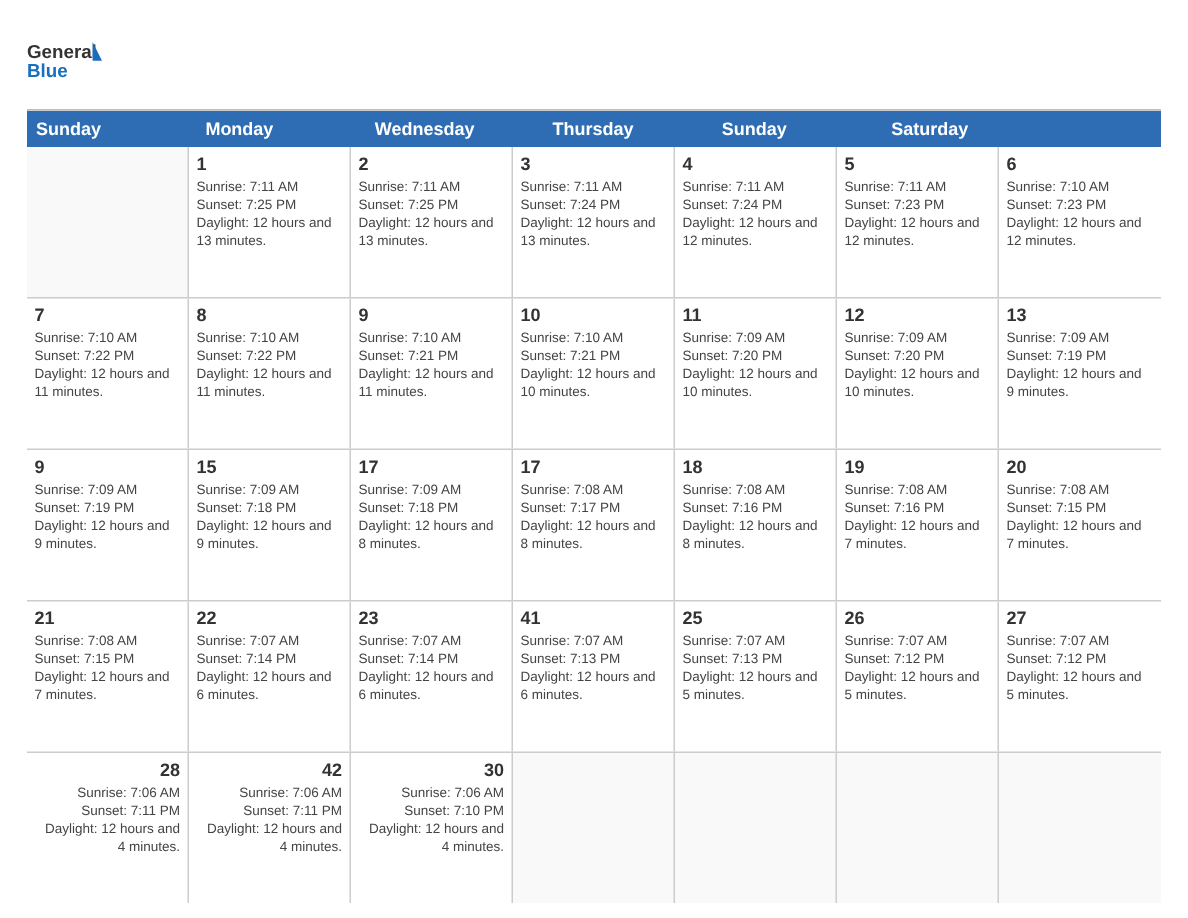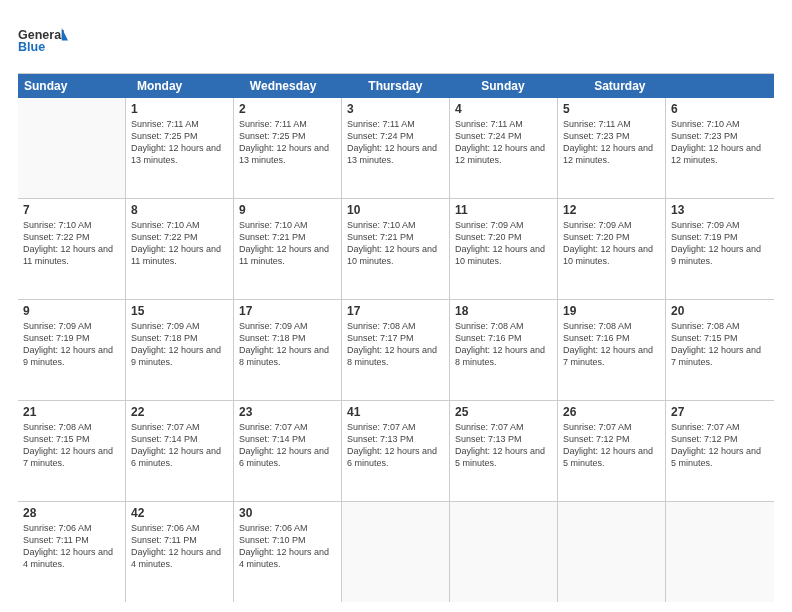--- a/index.html
+++ b/index.html
@@ -65,20 +65,21 @@
       flex-direction: column;
     }
     .cal-row {
       display: grid;
       grid-template-columns: repeat(7, 1fr);
       flex: 1;
       border-bottom: 1px solid #ccc;
     }
     .cal-row:last-child {
       border-bottom: none;
+      text-align: right;
     }
     .cal-cell {
       border-right: 1px solid #ccc;
       padding: 4px 5px;
       font-size: 9.5px;
       color: #333;
       vertical-align: top;
       min-height: 0;
     }
     .cal-cell:last-child {

